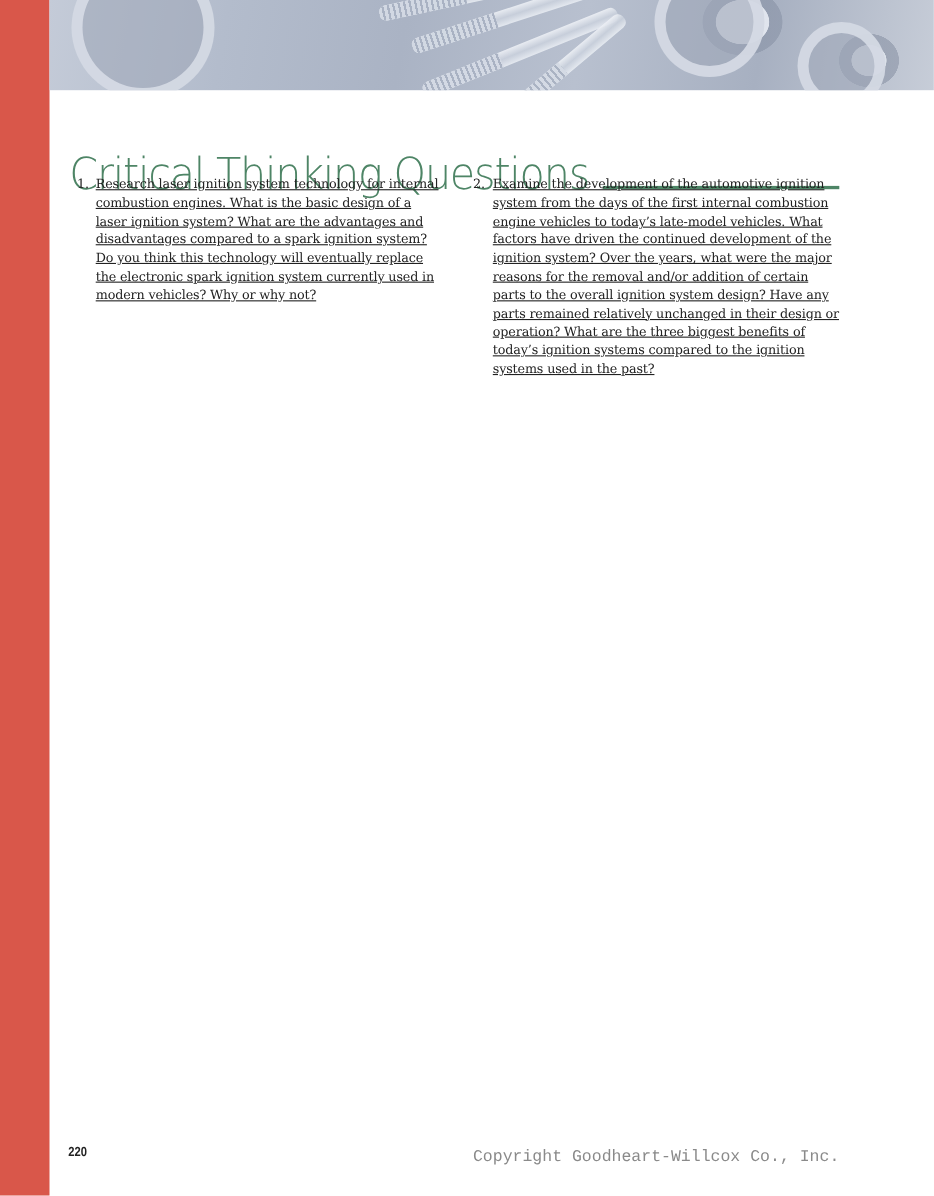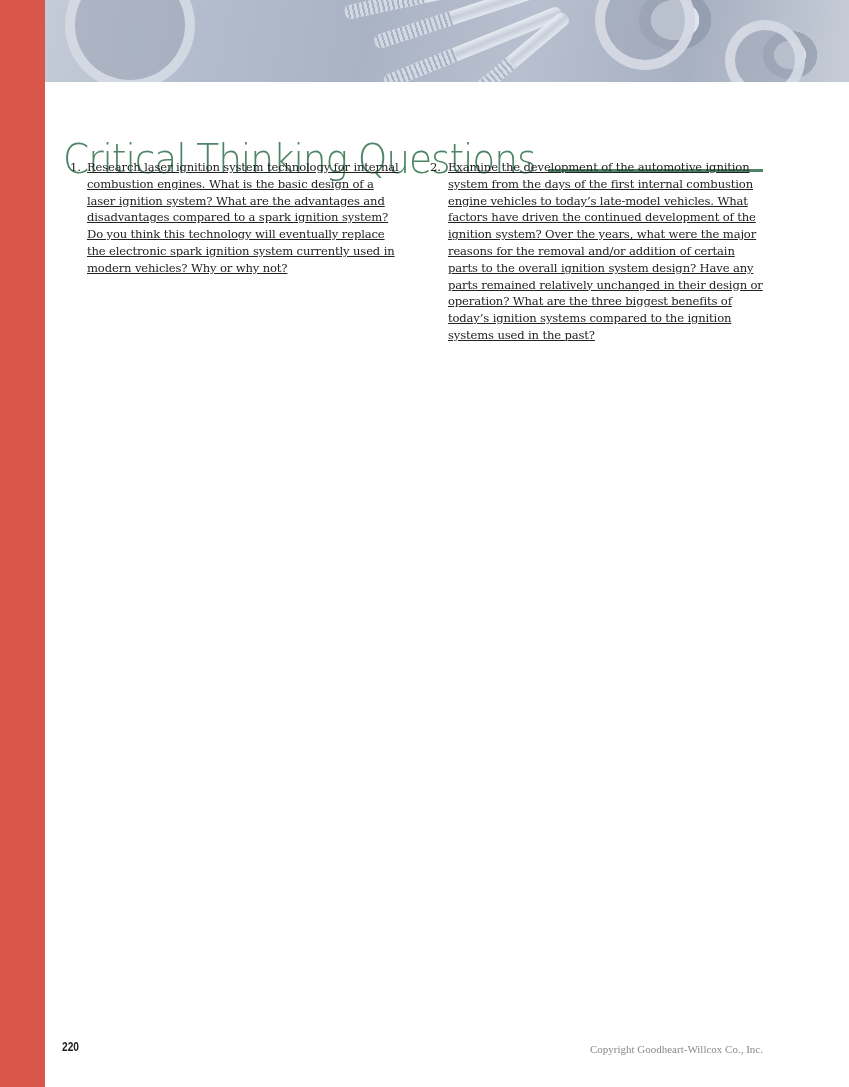--- a/index.html
+++ b/index.html
@@ -64,22 +64,22 @@
     .q-num.n2 { padding-left: 0; width: 18px; }
     .q-text { flex: 1; text-decoration: underline; }
     .page-number {
       position: absolute; left: 62px; top: 1040px;
       font-family: "Liberation Sans", "DejaVu Sans", sans-serif;
       font-size: 12px; font-weight: bold; color: #222222;
       transform: scaleX(0.85); transform-origin: left center;
     }
     .copyright {
       position: absolute; right: 86px; top: 1043px;
-      font-family: Liberation Serif, serif;
-      font-size: 11px; color: #8a8a8a;
+      font-family: Liberation Mono, monospace;
+      font-size: 15px; color: #8a8a8a;
     }
   </style>
 </head>
 <body>
 
 <div class="side-bar"></div>
 
 <div class="header-image">
   <div class="gear" style="left:20px; top:-40px; width:110px; height:110px;"></div>
   <div class="plug" style="left:300px; top:6px; width:200px; transform:rotate(-12deg);">

